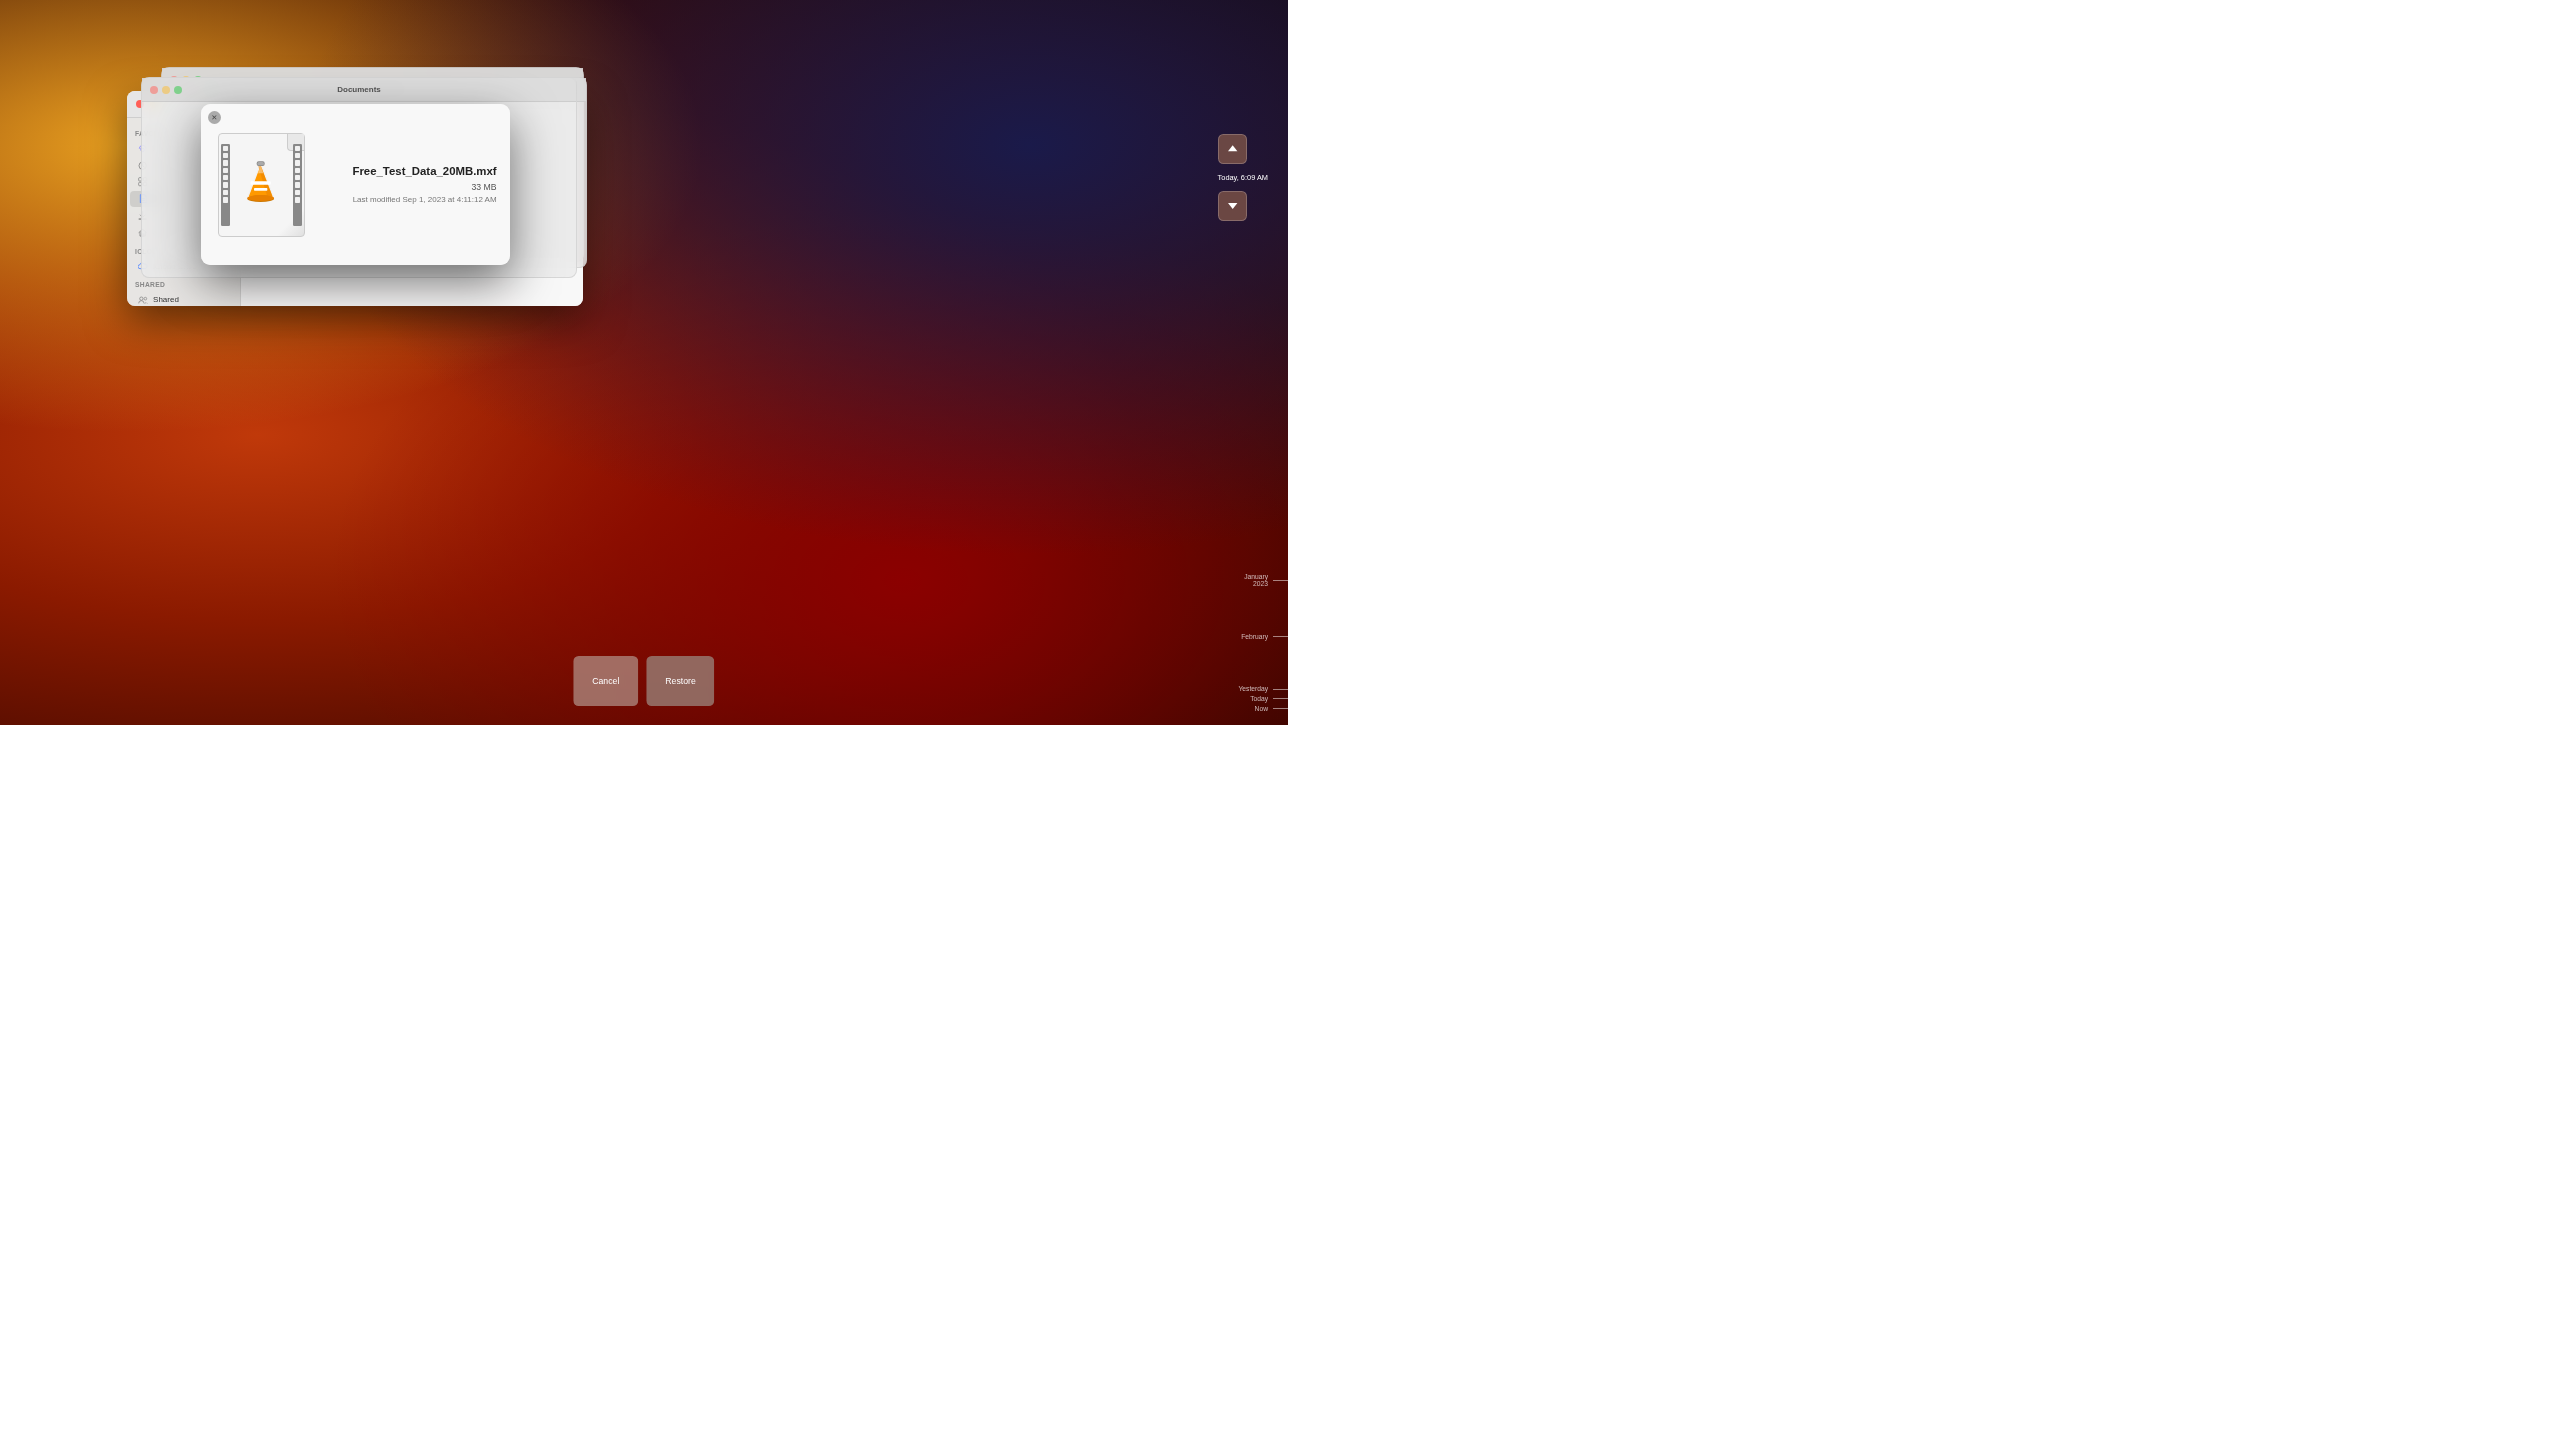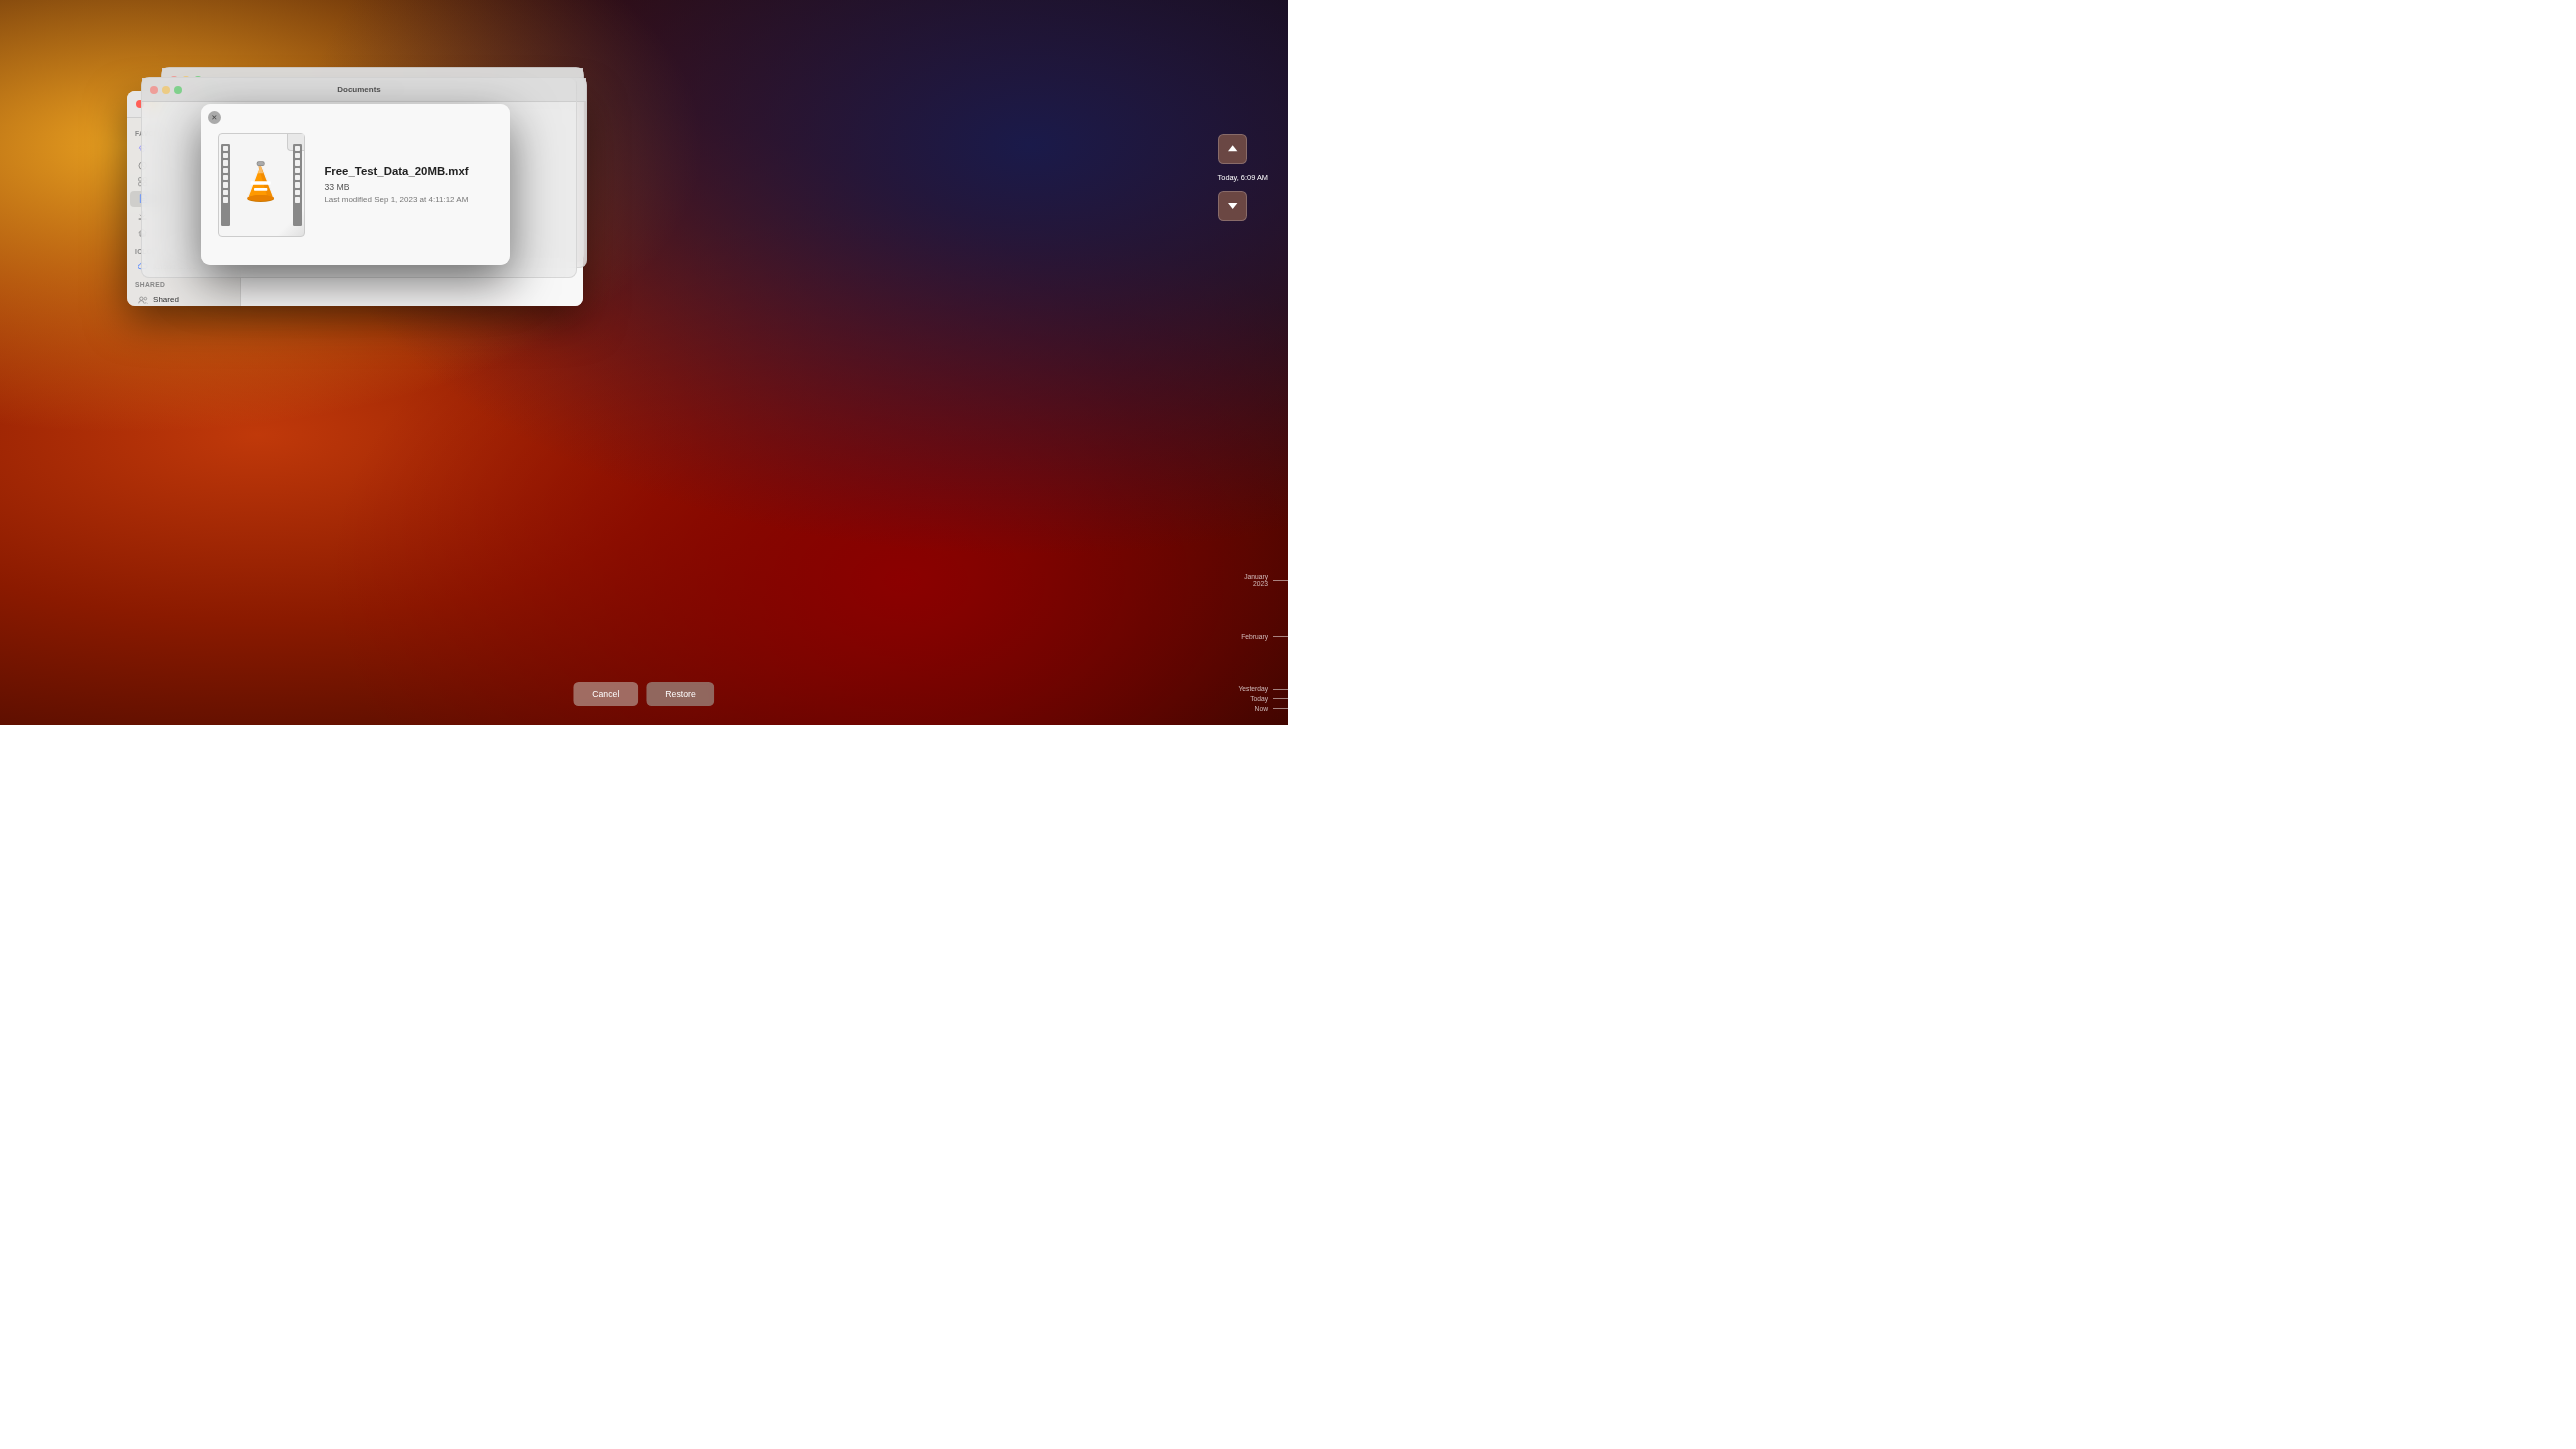--- a/index.html
+++ b/index.html
@@ -348,20 +348,21 @@
       width: 5.4px;
       height: 5.4px;
       background: #f0f0f0;
       border-radius: 0.7px;
       margin: 2px auto;
     }
 
     
     .quicklook-info {
       flex: 1;
+      text-align: right;
     }
 
     .quicklook-filename {
       font-size: 11.4px;
       font-weight: 600;
       color: #222;
       margin-bottom: 5.4px;
       word-break: break-all;
     }
 
@@ -381,21 +382,21 @@
       position: absolute;
       bottom: 19px;
       left: 50%;
       transform: translateX(-50%);
       display: flex;
       gap: 8px;
       z-index: 300;
     }
 
     .btn-cancel {
-      padding: 7px 19px;
+      padding: 20px 19px;
       background: rgba(180, 150, 140, 0.7);
       border: none;
       border-radius: 5.4px;
       color: white;
       font-size: 8.7px;
       font-weight: 500;
       cursor: pointer;
       backdrop-filter: blur(2.7px);
     }
 

